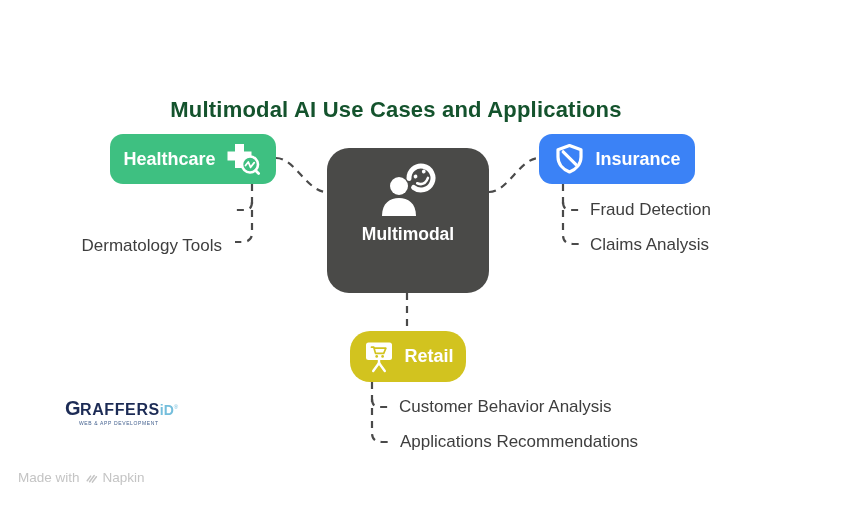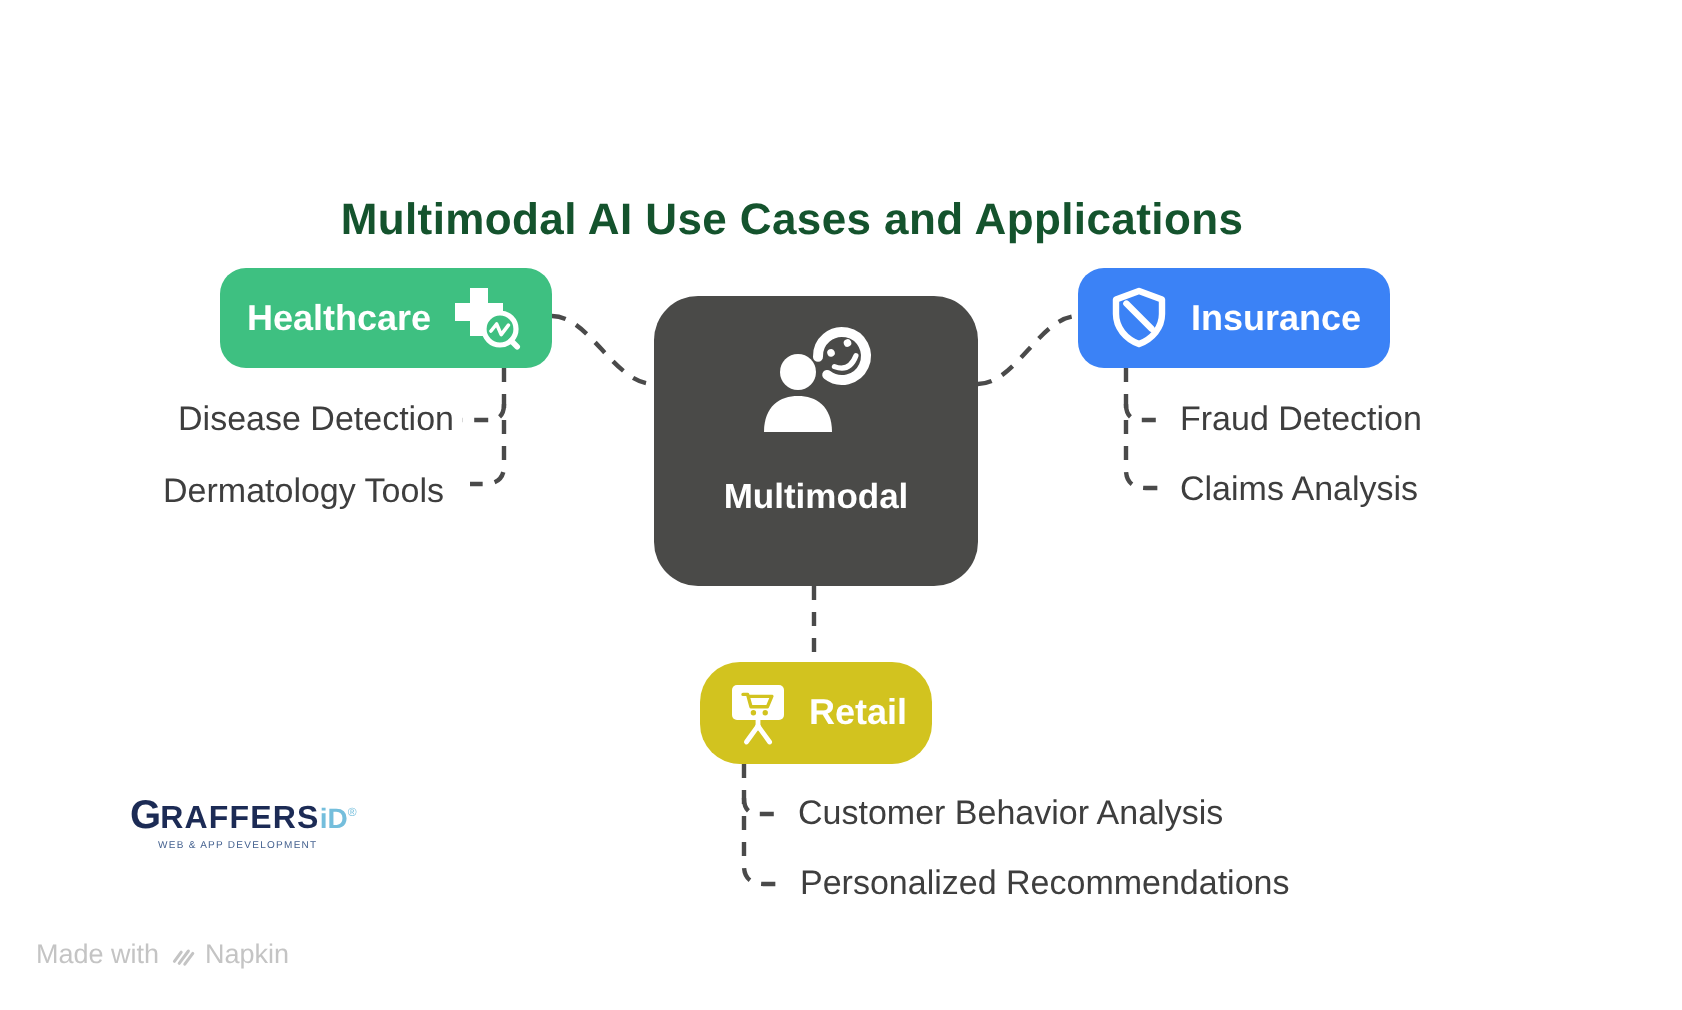--- a/index.html
+++ b/index.html
@@ -17,21 +17,21 @@
     position:absolute;display:flex;align-items:center;justify-content:center;
     color:#FFFFFF;font-weight:700;border-radius:13px;
   }
   .node-healthcare{left:110px;top:134px;width:166px;height:50px;background:#3EC081;gap:7px;font-size:18px;}
   .node-insurance{left:539px;top:134px;width:156px;height:50px;background:#3b82f6;gap:9px;font-size:18px;}
   .node-retail{left:350px;top:331px;width:116px;height:51px;background:#D2C31F;gap:8px;font-size:18px;border-radius:20px;}
   .node-center{
     left:327px;top:148px;width:162px;height:145px;background:#4A4A48;border-radius:22px;
     flex-direction:column;justify-content:flex-start;padding-top:14px;font-size:17.5px;box-sizing:border-box;
   }
-  .center-label{text-align:left;line-height:26px;margin-top:15px;}
+  .center-label{text-align:left;line-height:26px;margin-top:1px;}
   .center-label span{display:block;}
   .item{
     position:absolute;font-size:17px;color:#3E3E3E;white-space:nowrap;transform:translateY(-50%);
   }
   .logo{position:absolute;left:65px;top:398px;line-height:1;}
   .logo-line{display:flex;align-items:baseline;color:#1C2B55;}
   .logo-g{font-size:20px;font-weight:700;letter-spacing:-.5px;}
   .logo-raffers{font-size:16px;font-weight:700;letter-spacing:.6px;}
   .logo-id{font-size:14px;font-weight:700;color:#74BEDC;letter-spacing:0;}
   .logo-reg{font-size:6px;color:#74BEDC;position:relative;top:-6px;}
@@ -109,28 +109,27 @@
           <circle cx="50" cy="11" r="1.9" fill="#FFFFFF"></circle>
           <path d="M39.5 19.5 Q 45.5 25 51.5 18.5" fill="none" stroke="#FFFFFF" stroke-width="2.6" stroke-linecap="round"></path>
         </g>
       </svg>
     </span>
     <div class="center-label">
       <span>Multimodal</span>
     </div>
   </div>
 
-  <div class="item" style="right:614px;top:210px;">Disease Detection</div>
   <div class="item" style="right:619px;top:246px;">Dermatology Tools</div>
 
   <div class="item" style="left:590px;top:210px;">Fraud Detection</div>
   <div class="item" style="left:590px;top:245px;">Claims Analysis</div>
 
   <div class="item" style="left:399px;top:407px;">Customer Behavior Analysis</div>
-  <div class="item" style="left:400px;top:442px;">Personalized Recommendations</div>
+  <div class="item" style="left:400px;top:442px;">Applications Recommendations</div>
 
   <div class="logo">
     <div class="logo-line">
       <span class="logo-g">G</span>
         <span class="logo-raffers">RAFFERS</span>
         <span class="logo-id">iD</span>
         <span class="logo-reg">®</span>
     </div>
     <div class="logo-tagline">WEB &amp; APP DEVELOPMENT</div>
   </div>

